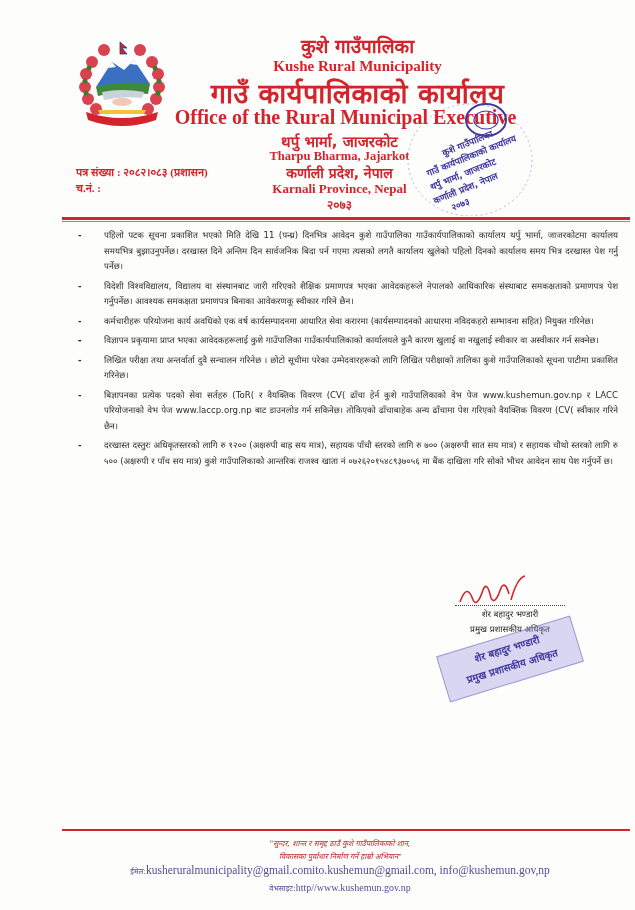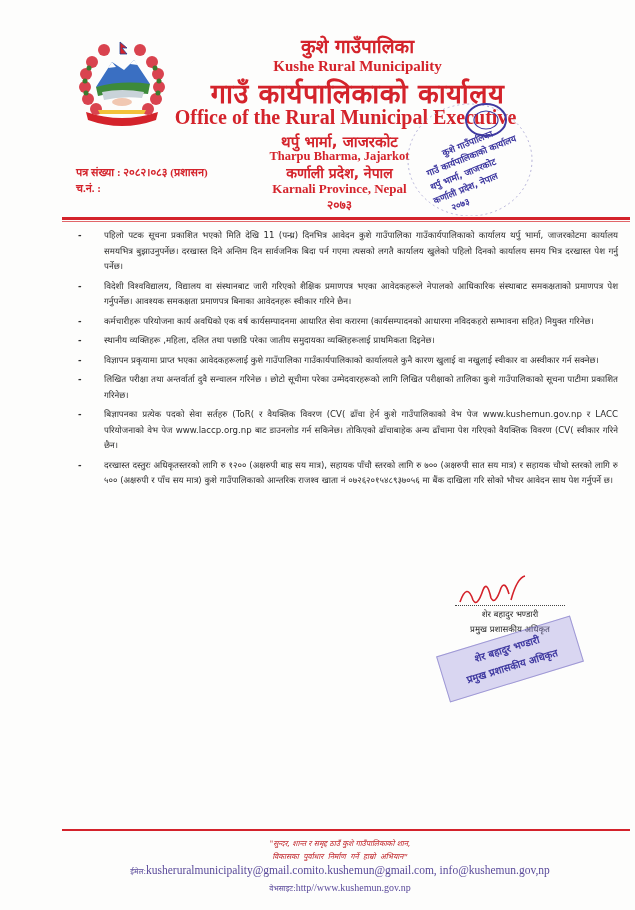--- a/index.html
+++ b/index.html
@@ -46,21 +46,21 @@
                font-family:"DejaVu Sans", sans-serif; font-size:8.5px; color:#222; }
   .sig-stamp { position:absolute; left:440px; top:635px; width:140px; height:48px;
                transform:rotate(-17deg); background:rgba(150,140,220,0.35);
                border:1px solid rgba(110,100,190,0.55);
                color:#3f39a0; font-family:"DejaVu Sans", sans-serif; font-weight:bold;
                font-size:10px; line-height:18px; text-align:center; padding-top:4px; box-sizing:border-box; }
 
   .rule-bot { position:absolute; left:62px; top:829px; width:568px; height:2px; background:#d4232b; }
   .foot { position:absolute; left:60px; width:560px; text-align:center; }
   .f1 { top:838px; font-family:"DejaVu Sans", sans-serif; font-style:italic; font-size:7.5px; color:#c0282d; }
-  .f2 { top:851px; font-family:Liberation Mono, monospace; font-style:italic; font-size:7.5px; color:#c0282d;text-align:center; }
+  .f2 { top:851px; font-family:Liberation Sans, sans-serif; font-style:italic; font-size:7.5px; color:#c0282d;text-align:center; }
   .f3 { top:864px; font-family:"Liberation Serif", serif; font-size:11.5px; color:#5a4a9a; }
   .f4 { top:882px; font-family:"Liberation Serif", serif; font-size:10px; color:#5a4a9a; }
   .f3 .lbl, .f4 .lbl { font-family:"DejaVu Sans", sans-serif; font-size:7.5px; }
 </style>
 </head>
 <body>
 
 <div class="page">
 
   <svg class="emblem" viewBox="0 0 100 100">
@@ -142,29 +142,28 @@
   <div class="rule-top"></div>
   <div class="rule-top2"></div>
 
   <div class="body">
     <div class="item">
       <span class="dash">-</span>
       <span>पहिलो पटक सूचना प्रकाशित भएको मिति देखि 11 (पन्ध्र) दिनभित्र आवेदन कुशे गाउँपालिका गाउँकार्यपालिकाको कार्यालय थर्पु भार्मा, जाजरकोटमा कार्यालय समयभित्र बुझाउनुपर्नेछ। दरखास्त दिने अन्तिम दिन सार्वजनिक बिदा पर्न गएमा त्यसको लगतै कार्यालय खुलेको पहिलो दिनको कार्यालय समय भित्र दरखास्त पेश गर्नु पर्नेछ।</span>
     </div>
     <div class="item">
       <span class="dash">-</span>
-      <span>विदेशी विश्वविद्यालय, विद्यालय वा संस्थानबाट जारी गरिएको शैक्षिक प्रमाणपत्र भएका आवेदकहरूले नेपालको आधिकारिक संस्थाबाट समकक्षताको प्रमाणपत्र पेश गर्नुपर्नेछ। आवश्यक समकक्षता प्रमाणपत्र बिनाका आवेदनहरू स्वीकार गरिने छैन।</span>
+      <span>विदेशी विश्वविद्यालय, विद्यालय वा संस्थानबाट जारी गरिएको शैक्षिक प्रमाणपत्र भएका आवेदकहरूले नेपालको आधिकारिक संस्थाबाट समकक्षताको प्रमाणपत्र पेश गर्नुपर्नेछ। आवश्यक समकक्षता प्रमाणपत्र बिनाका आवेकरणकू स्वीकार गरिने छैन।</span>
     </div>
     <div class="item">
       <span class="dash">-</span>
       <span>कर्मचारीहरू परियोजना कार्य अवधिको एक वर्ष कार्यसम्पादनमा आधारित सेवा करारमा (कार्यसम्पादनको आधारमा नविदकहरो सम्भावना सहित) नियुक्त गरिनेछ।</span>
     </div>
     <div class="item">
       <span class="dash">-</span>
-      <span>स्थानीय व्यक्तिहरू ,महिला, दलित तथा पछाडि परेका जातीय समुदायका व्यक्तिहरूलाई प्राथमिकता दिइनेछ।</span>
     </div>
     <div class="item">
       <span class="dash">-</span>
       <span>विज्ञापन प्रकृयामा प्राप्त भएका आवेदकहरूलाई कुशे गाउँपालिका गाउँकार्यपालिकाको कार्यालयले कुनै कारण खुलाई वा नखुलाई स्वीकार वा अस्वीकार गर्न सक्नेछ।</span>
     </div>
     <div class="item">
       <span class="dash">-</span>
       <span>लिखित परीक्षा तथा अन्तर्वार्ता दुवै सन्चालन गरिनेछ । छोटो सूचीमा परेका उम्मेदवारहरूको लागि लिखित परीक्षाको तालिका कुशे गाउँपालिकाको सूचना पाटीमा प्रकाशित गरिनेछ।</span>
     </div>
     <div class="item">

